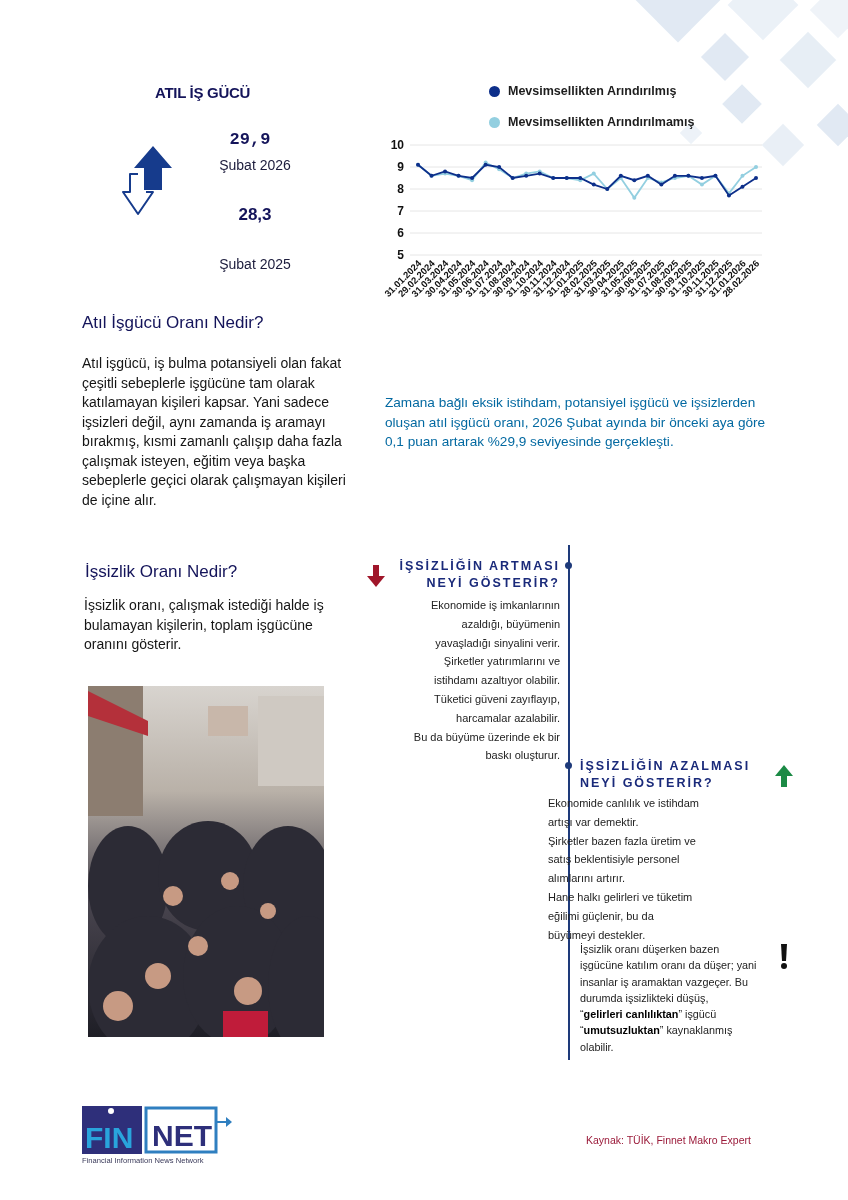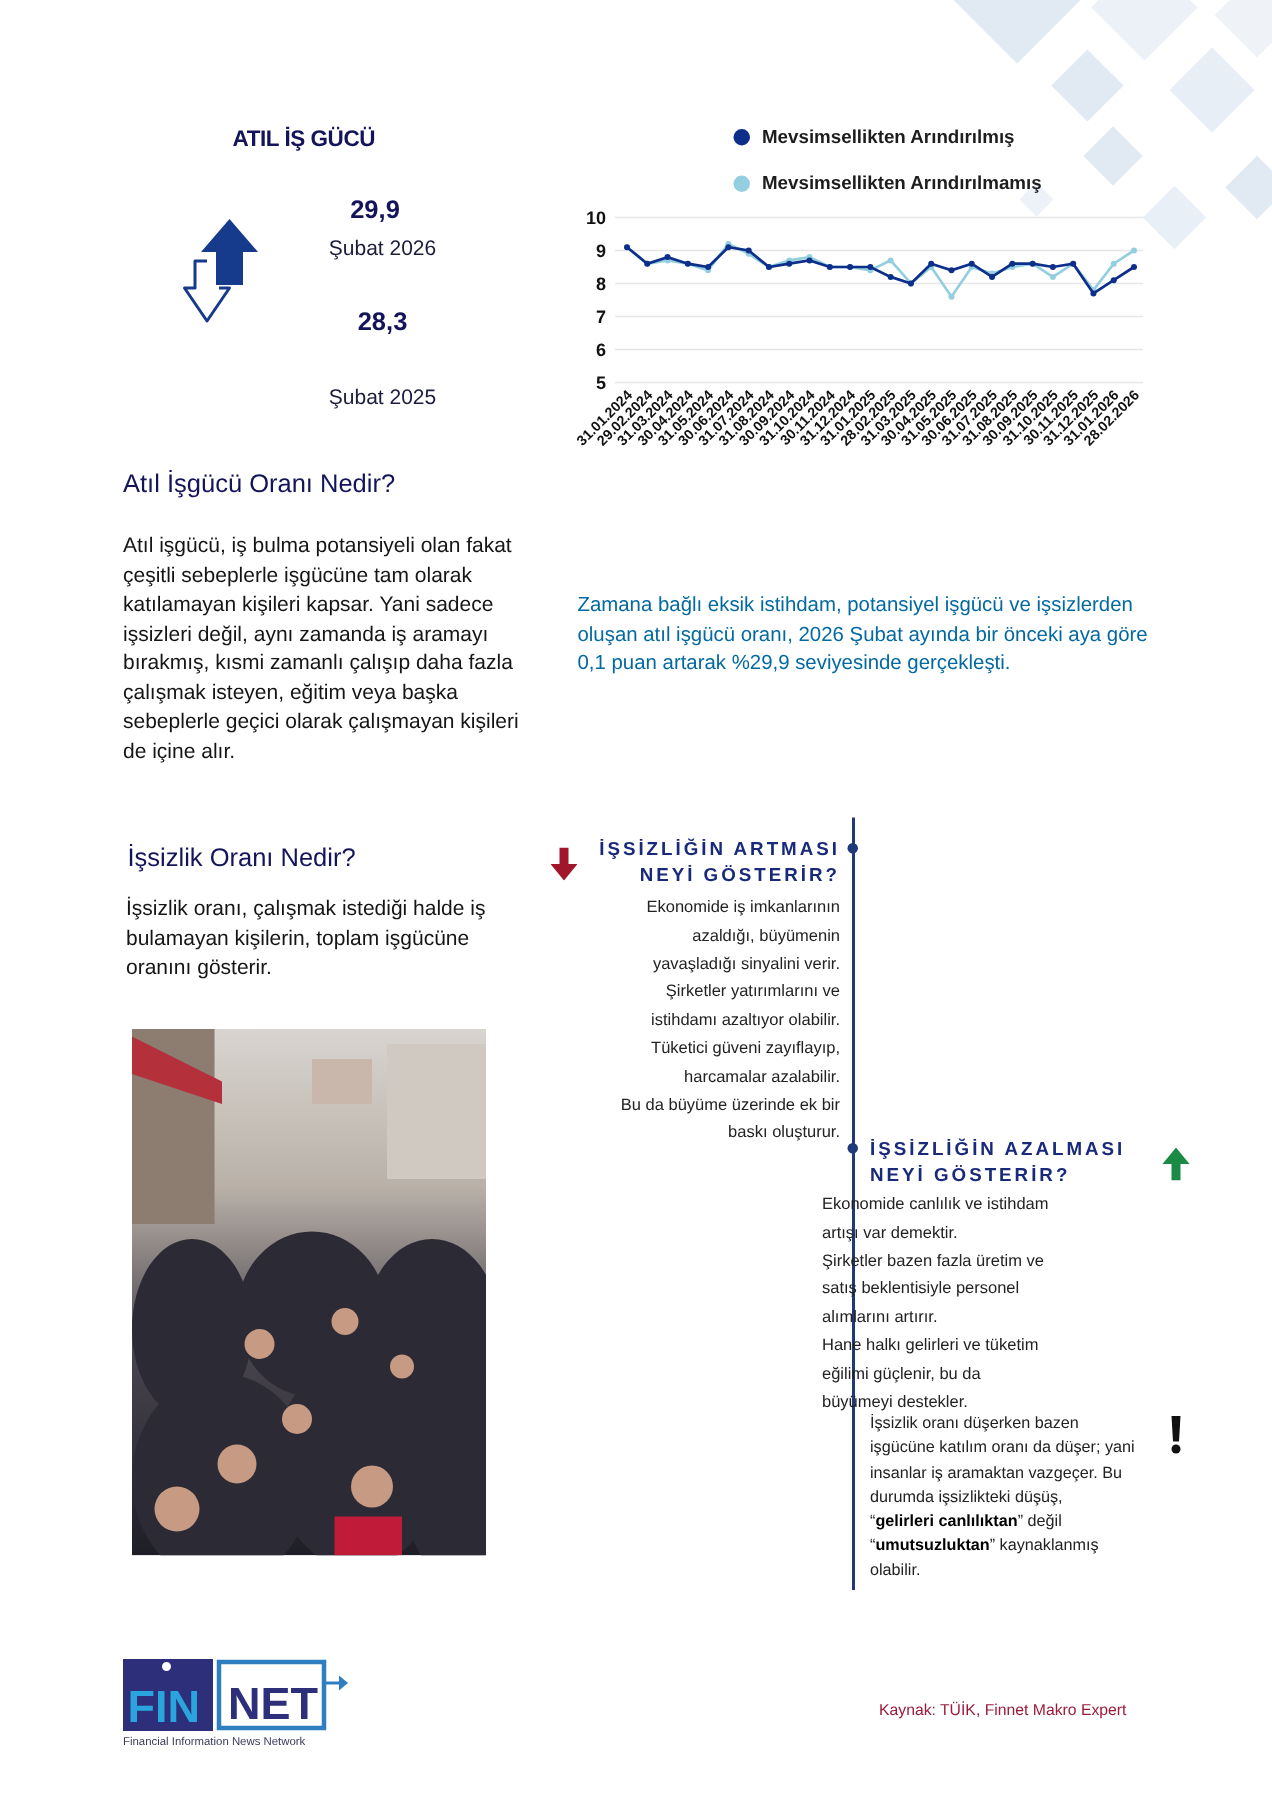--- a/index.html
+++ b/index.html
@@ -52,21 +52,21 @@
   </g>
 </svg>
 
 <div class="abs title-main">ATIL İŞ GÜCÜ</div>
 
 <svg class="abs" style="left:118px; top:144px; width:60px; height:74px;" viewBox="0 0 60 74">
   <polygon points="35,2 54,24 44,24 44,46 26,46 26,24 16,24" fill="#163b8c"></polygon>
   <path d="M20 30 L12 30 L12 48 L5 48 L20 70 L35 48 L28 48" fill="none" stroke="#163b8c" stroke-width="2" stroke-linejoin="round"></path>
 </svg>
 
-<div class="abs kpi-val" style="left:200px; top:130px;">29,9</div>
+<div class="abs kpi-val" style="left:200px; top:130px;font-family:Liberation Mono, monospace;">29,9</div>
 <div class="abs kpi-lbl" style="left:205px; top:157px;">Şubat 2026</div>
 <div class="abs kpi-val" style="left:205px; top:205px;">28,3</div>
 <div class="abs kpi-lbl" style="left:205px; top:232px;margin-top:24px;">Şubat 2025</div>
 
 <div class="abs legend-item" style="left:477px; top:84px;">
   <span class="legend-dot" style="background:#0d2f8a;"></span>
   <span>Mevsimsellikten Arındırılmış</span>
 </div>
 <div class="abs legend-item" style="left:477px; top:115px;">
   <span class="legend-dot" style="background:#93cfe0;"></span>
@@ -257,21 +257,21 @@
 
 <svg class="abs" style="left:779px; top:944px; width:10px; height:26px;" viewBox="0 0 10 26">
   <path d="M2 0 H8 L7 17 H3 Z" fill="#111"></path>
   <circle cx="5" cy="22" r="3" fill="#111"></circle>
 </svg>
 <div class="abs note-text" style="left:580px; top:941px; width:210px;">
   <div>İşsizlik oranı düşerken bazen</div>
   <div>işgücüne katılım oranı da düşer; yani</div>
   <div>insanlar iş aramaktan vazgeçer. Bu</div>
   <div>durumda işsizlikteki düşüş,</div>
-  <div>“<b>gelirleri canlılıktan</b>”<span> değil</span></div>
+  <div>“<b>gelirleri canlılıktan</b>”<span> işgücü</span></div>
   <div>“<b>umutsuzluktan</b>”<span> kaynaklanmış</span></div>
   <div>olabilir.</div>
 </div>
 
 <div class="abs logo-wrap">
   <svg width="150" height="52" viewBox="0 0 150 52">
     <rect x="0" y="2" width="60" height="48" fill="#2e2f7a"></rect>
     <circle cx="29" cy="7" r="4" fill="#ffffff" stroke="#2e2f7a" stroke-width="2"></circle>
     <text x="3" y="44" font-family="Liberation Sans, sans-serif" font-size="30" font-weight="700" fill="#29a4dc">FIN</text>
     <rect x="64" y="4" width="70" height="44" fill="#ffffff" stroke="#2f7fc0" stroke-width="3"></rect>

